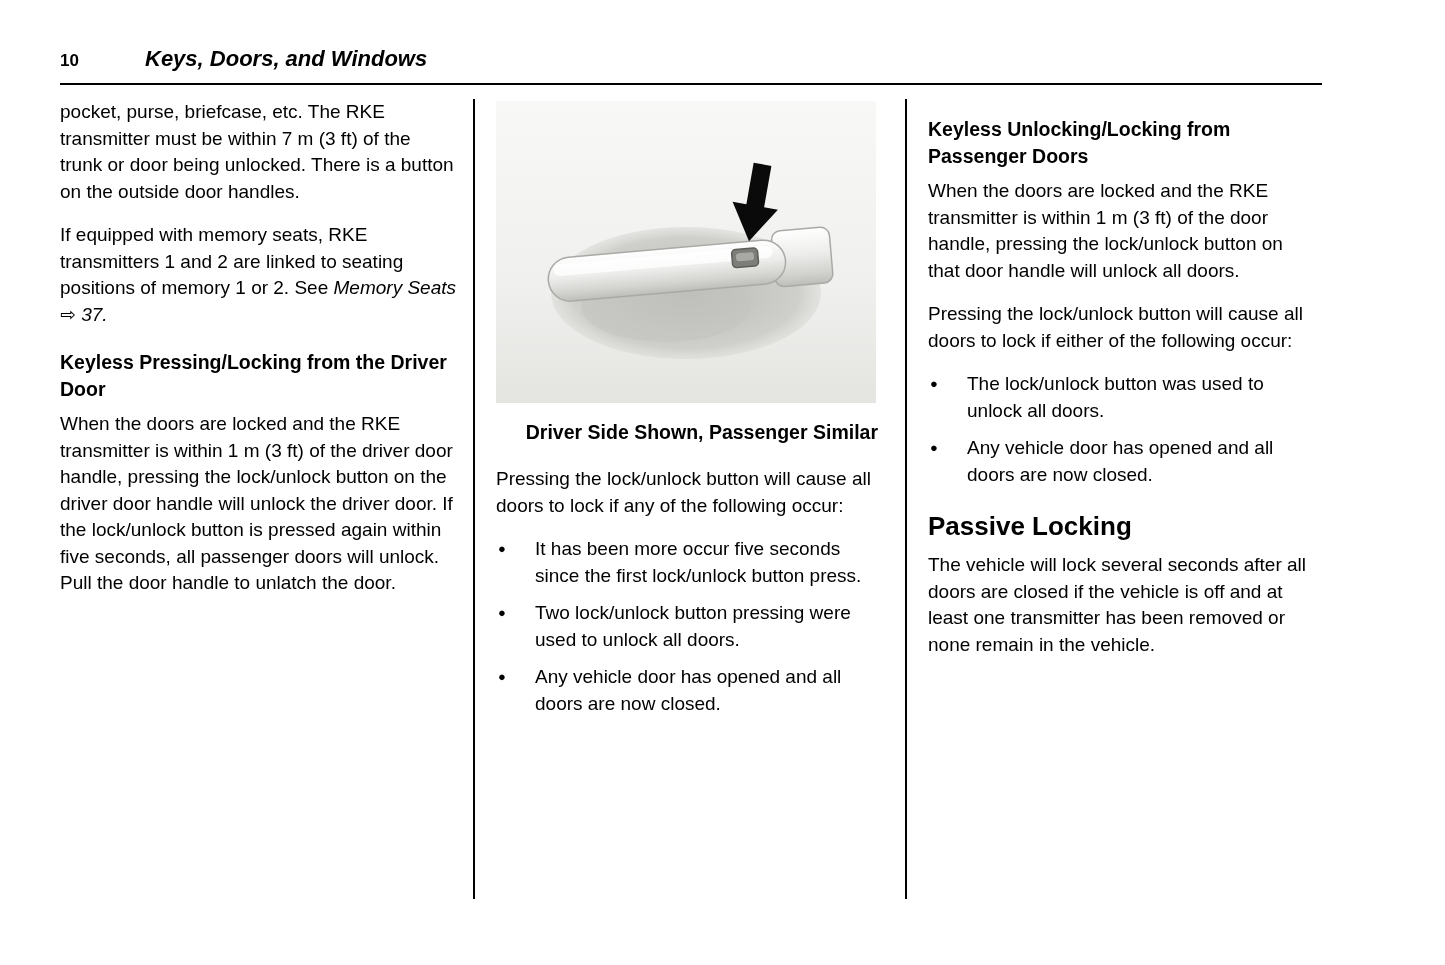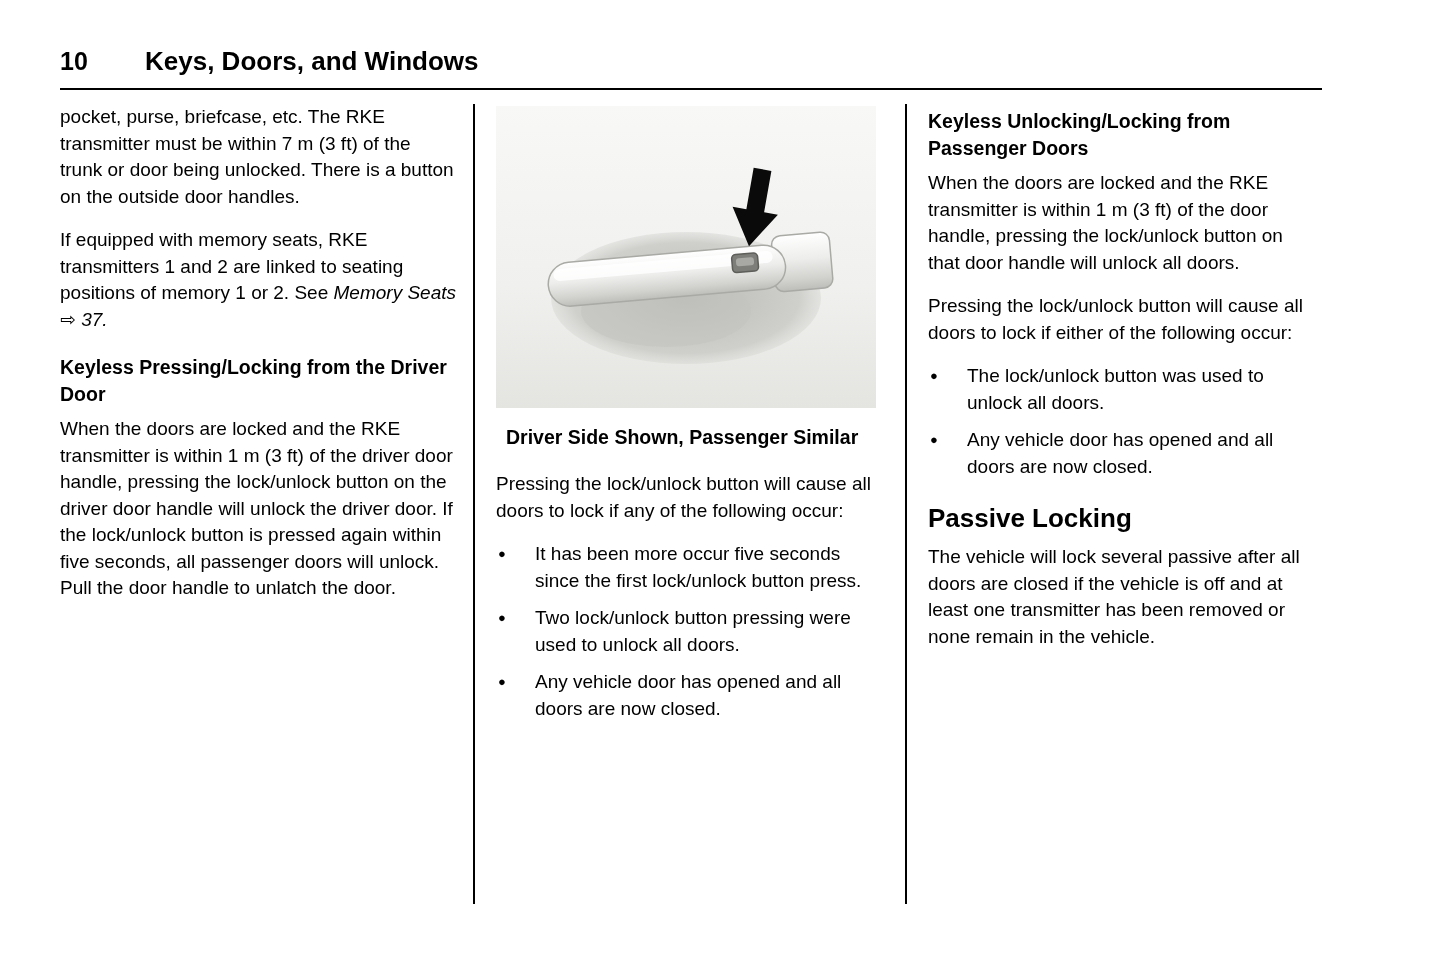--- a/index.html
+++ b/index.html
@@ -19,28 +19,29 @@
   .content {
     width: 1262px;
     margin-left: 60px;
     padding-top: 46px;
   }
   .header {
     display: flex;
     align-items: baseline;
   }
   .page-number {
-    font-size: 25px;
+    font-size: 17px;
     font-weight: bold;
     width: 85px;
     flex-shrink: 0;
   }
   .page-title {
-    font-size: 26px;
-    font-weight: bold;
+    font-size: 22px;
+    font-weight: bold;
+    font-style: italic;
   }
   .header-rule {
     height: 0;
     border-top: 2.5px solid #000;
     margin-top: 11px;
   }
   .columns {
     display: flex;
     margin-top: 14px;
     min-height: 800px;
@@ -64,39 +65,39 @@
     margin: 0 0 17px 0;
   }
   .col p:last-child { margin-bottom: 0; }
   .xref { font-style: italic; }
   .sub-heading {
     font-weight: bold;
     font-size: 19.5px;
     line-height: 26.5px;
     margin: 21px 0 9px 0;
   }
-  .sub-heading.first { margin-top: 4px; }
+  .sub-heading.first { margin-top: 17px; }
   .big-heading {
     font-weight: bold;
     font-size: 26px;
     line-height: 28px;
     margin: 24px 0 12px 0;
   }
   .figure {
     width: 380px;
     height: 302px;
     margin: 2px 0 0 0;
     display: block;
   }
   .figure svg { display: block; }
   .figure-caption {
     font-weight: bold;
     font-size: 19.5px;
     line-height: 27px;
-    text-align: left;
+    text-align: right;
     margin: 16px 10px 20px 10px;
   }
   .bullets {
     margin: 0 0 17px 0;
   }
   .bullet-item {
     display: flex;
     margin-bottom: 11px;
   }
   .bullet-item:last-child { margin-bottom: 0; }
@@ -196,18 +197,18 @@
           <div class="bullet-item">
             <span class="bullet-dot">●</span>
             <span class="bullet-text">The lock/unlock button was used to unlock all doors.</span>
           </div>
           <div class="bullet-item">
             <span class="bullet-dot">●</span>
             <span class="bullet-text">Any vehicle door has opened and all doors are now closed.</span>
           </div>
         </div>
         <div class="big-heading">Passive Locking</div>
-        <p>The vehicle will lock several passive after all doors are closed if the vehicle is off and at least one transmitter has been removed or none remain in the vehicle.</p>
+        <p>The vehicle will lock several seconds after all doors are closed if the vehicle is off and at least one transmitter has been removed or none remain in the vehicle.</p>
       </div>
 
     </div>
   </div>
 </div>
 
 </body></html>

